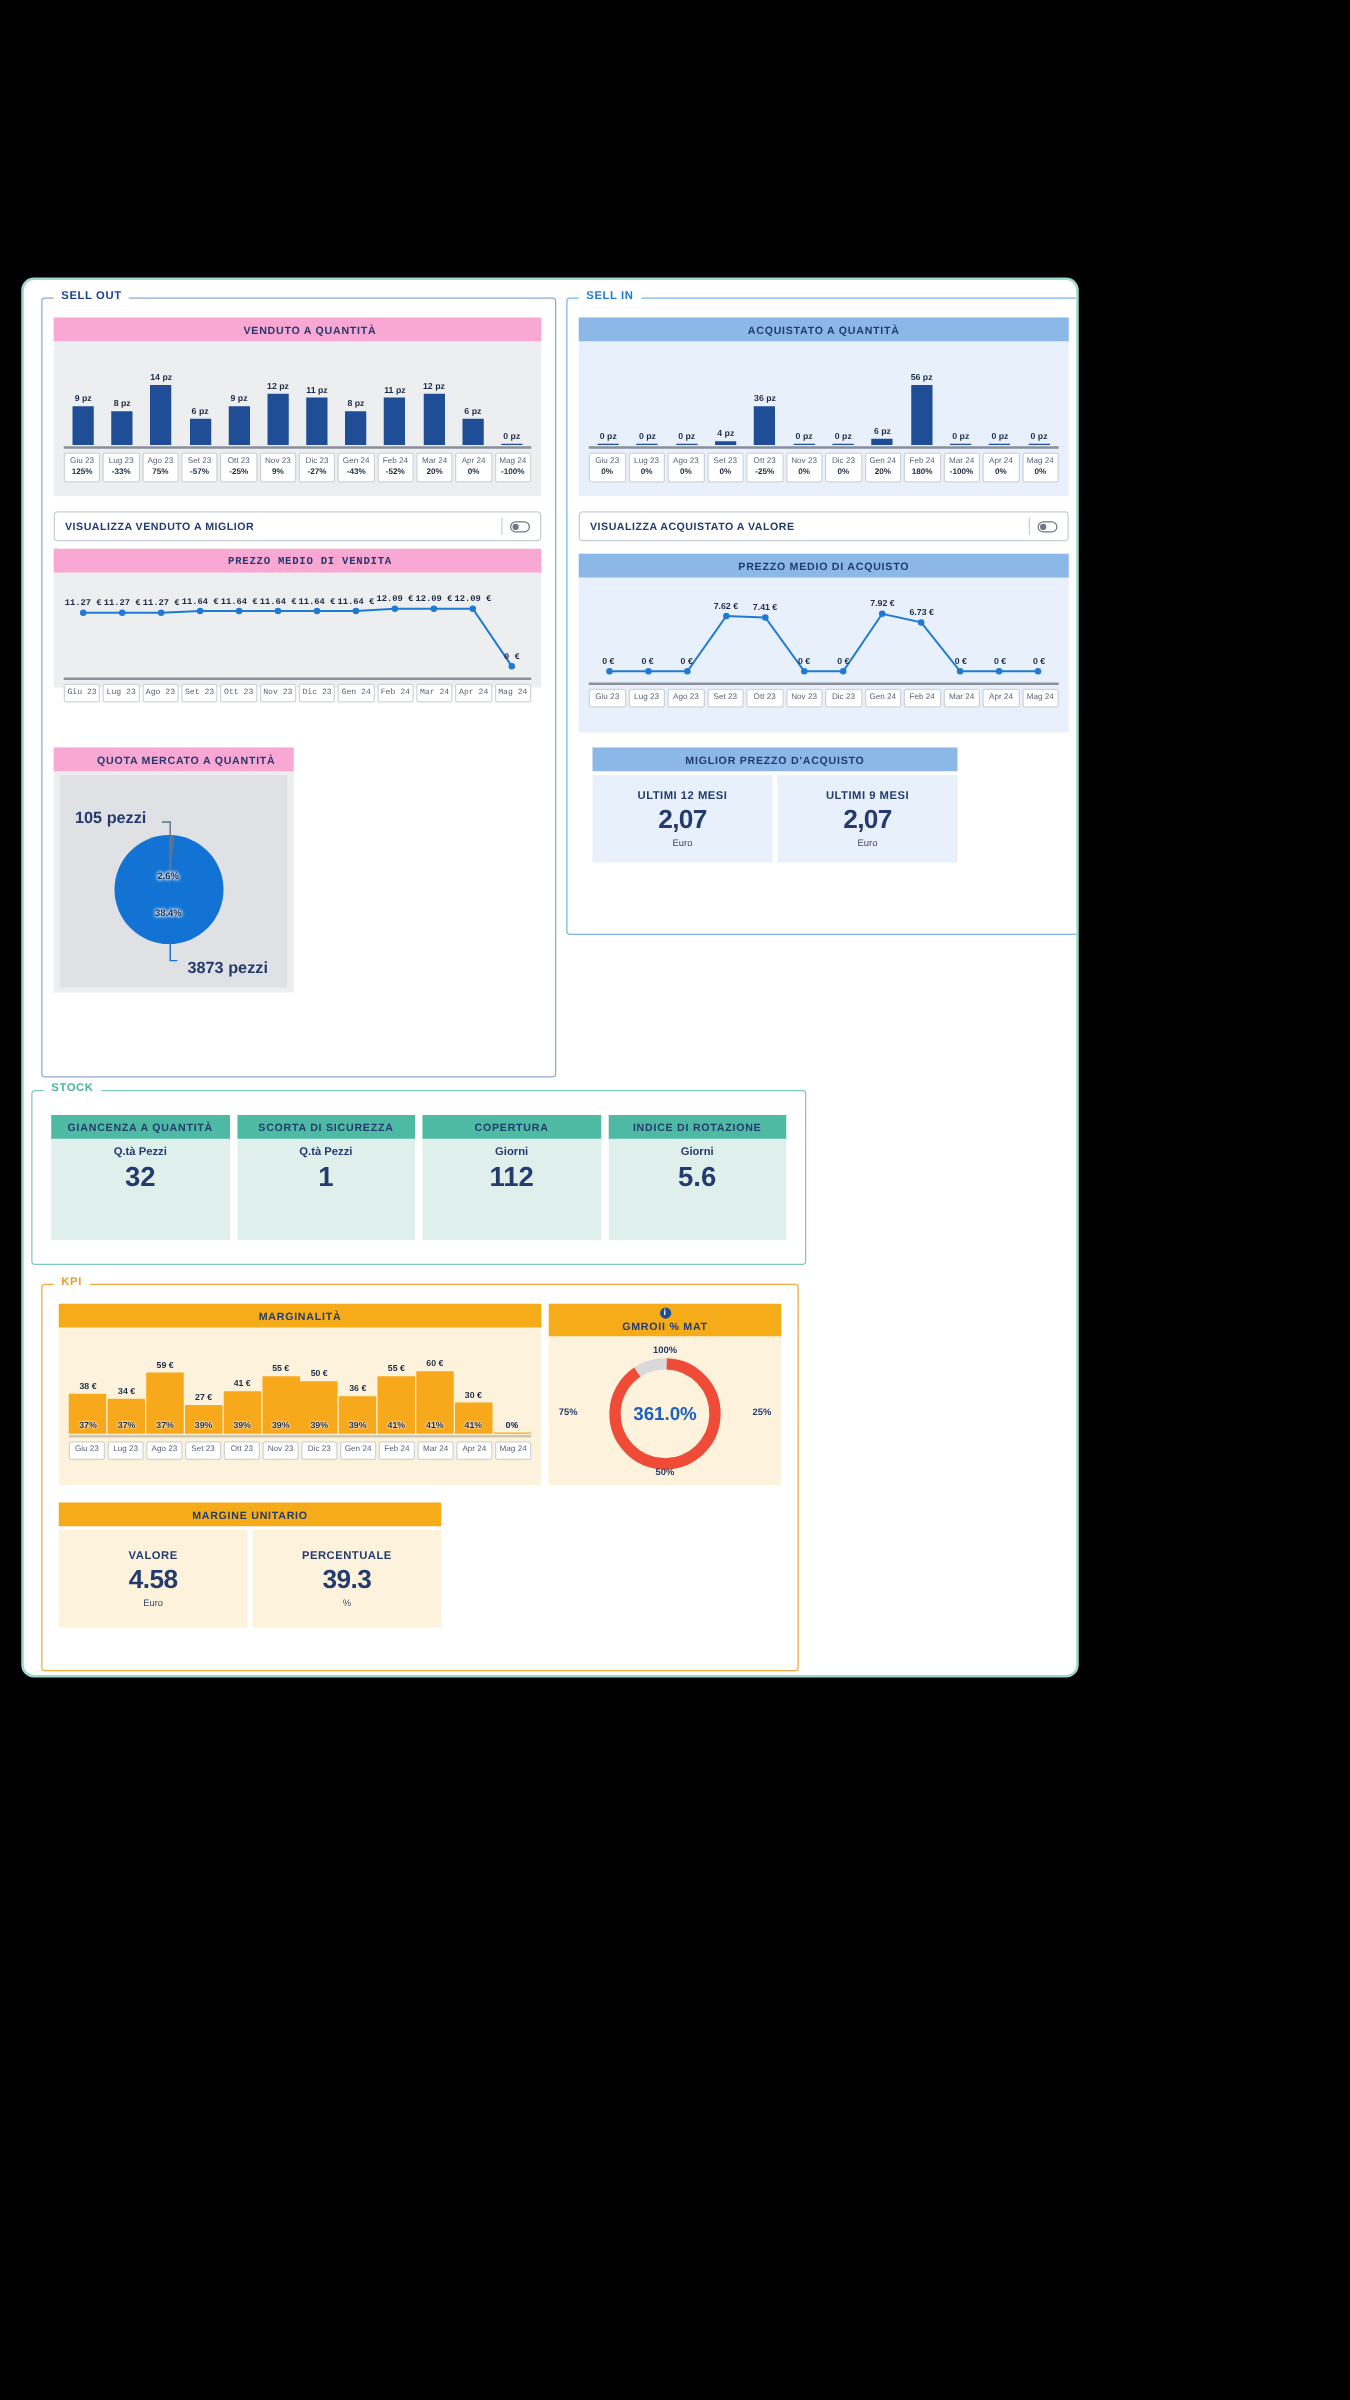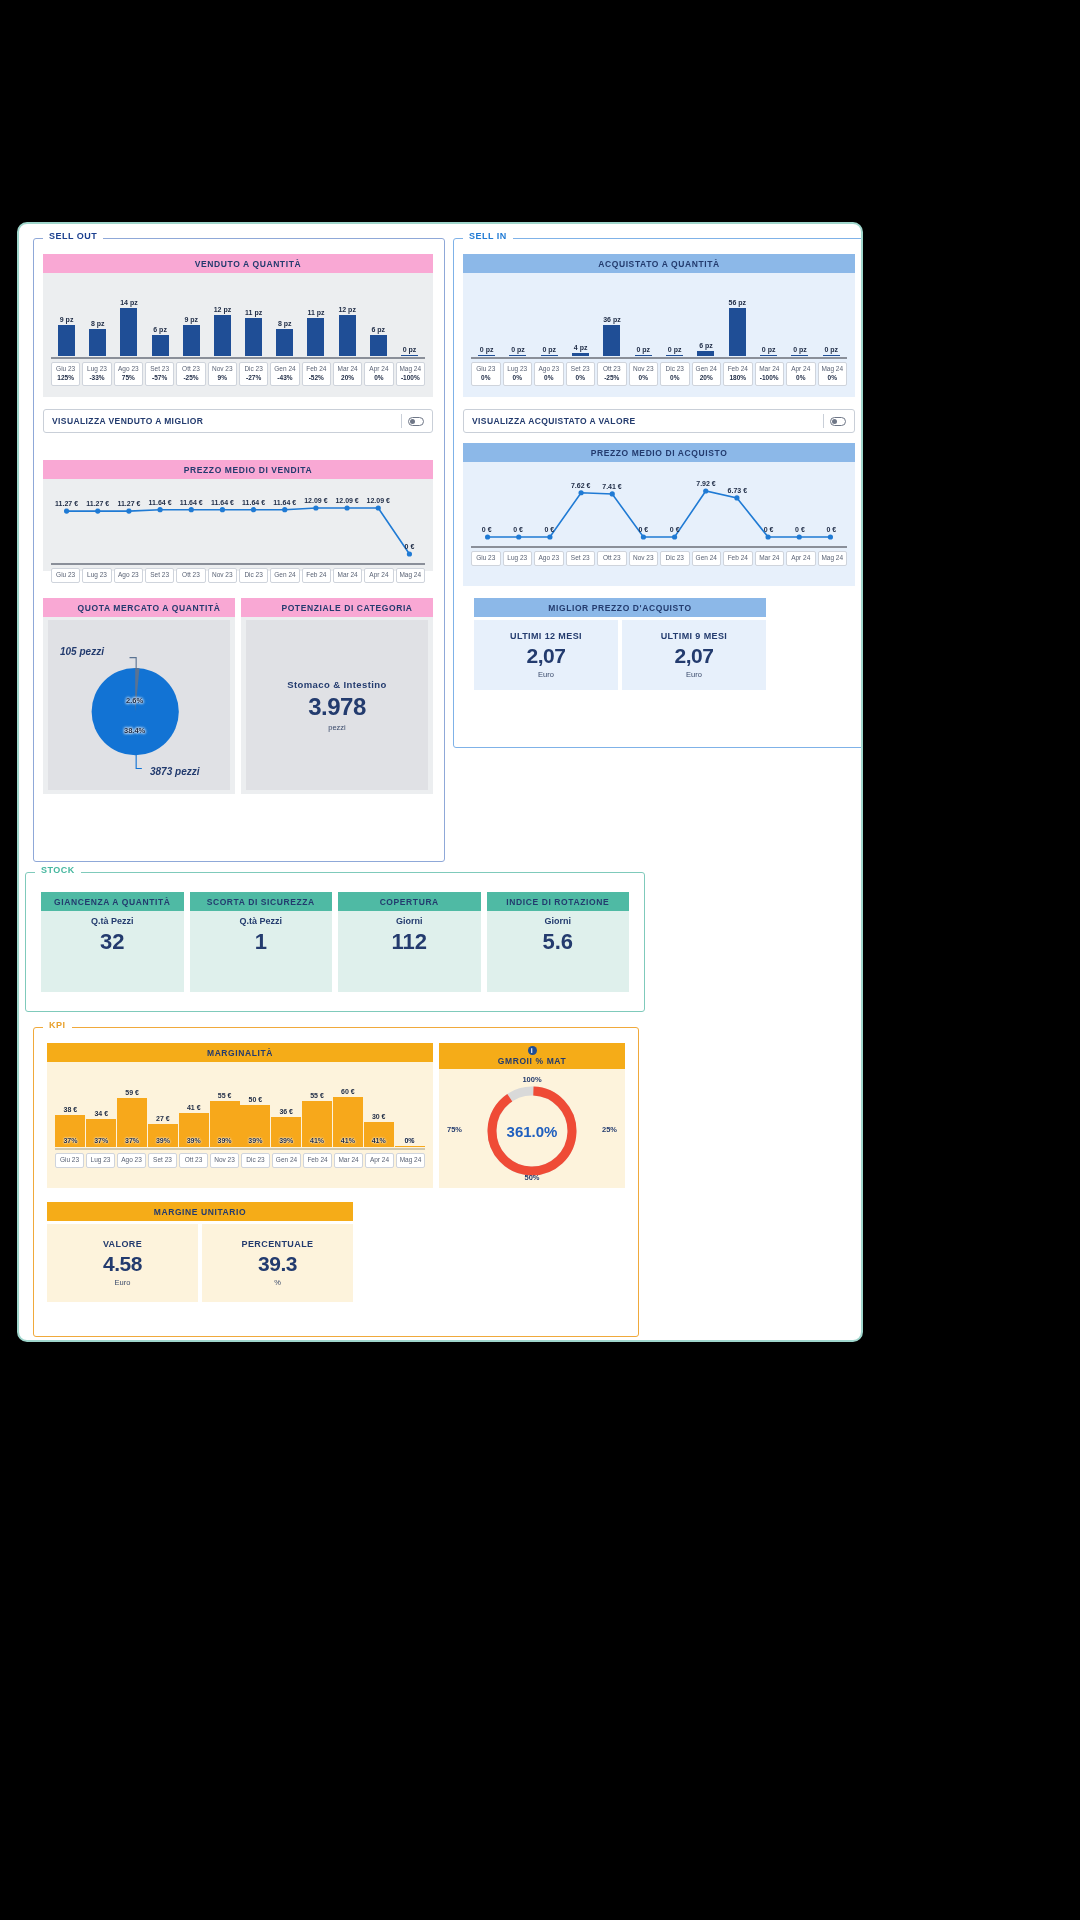--- a/index.html
+++ b/index.html
@@ -87,21 +87,21 @@
   .vcard .t { font-size:9px; font-weight:bold; color:#233b6e; letter-spacing:.4px; }
   .vcard .n { font-size:21px; font-weight:bold; color:#233b6e; margin-top:3px; letter-spacing:-.5px; }
   .vcard .u { font-size:7.5px; color:#3a4a6b; margin-top:2px;text-align:center; }
 
   .stockcard { position:absolute; }
   .stockcard .sv { position:absolute; left:0; right:0; top:24px; text-align:center; }
   .stockcard .sv .u { font-size:9px; font-weight:bold; color:#233b6e; }
   .stockcard .sv .n { font-size:22px; font-weight:bold; color:#233b6e; margin-top:3px; }
 
   
-  .plbl { position:absolute; font-size:10px; font-weight:bold; color:#233b6e; white-space:nowrap;font-style:italic; }
+  .plbl { position:absolute; font-size:13px; font-weight:bold; color:#233b6e; white-space:nowrap; }
   .ppct { position:absolute; font-size:7.5px; font-weight:bold; color:#1d2a44;
           text-shadow:0 0 3px #fff,0 0 3px #fff,0 0 3px #fff; white-space:nowrap; }
 
   .gauge-lbl { position:absolute; font-size:7.5px; font-weight:bold; color:#233b6e; }
   .gauge-val { position:absolute; left:0; right:0; text-align:center; font-size:15px;
                font-weight:bold; color:#1f5fbf; }
   .info-dot { width:9px; height:9px; border-radius:50%; background:#1f4e96; color:#fff;
               font-size:7px; line-height:9px; text-align:center; font-weight:bold; }
 </style>
 </head>
@@ -219,21 +219,21 @@
           </div>
         </div>
     </div>
 
     <div class="toggle-row" style="left:10px;top:171px;width:390px;">
       <span class="lbl">VISUALIZZA VENDUTO A MIGLIOR</span>
       <span class="tgl-sep"></span>
       <span class="tgl"></span>
     </div>
 
-    <div class="card bg-grey" style="left:10px;top:222px;width:390px;height:111px;">
+    <div class="card bg-grey" style="left:10px;top:201px;width:390px;height:111px;font-family:Liberation Mono, monospace;">
       <div class="card-hdr hdr-grey">PREZZO MEDIO DI VENDITA</div>
       <div class="chart" style="top:22px;height:80px;">
         <div style="position:absolute;inset:0;" id="line-pmv">
             <svg class="lsvg" viewBox="0 0 390 80">
               <polyline points="23.583333333333336,29.11993382961125 54.75,29.11993382961125 85.91666666666667,29.11993382961125 117.08333333333334,27.712158808932998 148.25,27.712158808932998 179.41666666666669,27.712158808932998 210.58333333333334,27.712158808932998 241.75,27.712158808932998 272.9166666666667,26 304.08333333333337,26 335.25,26 366.4166666666667,72" fill="none" stroke="#1f7ad4" stroke-width="1.6"></polyline>
               <circle cx="23.583333333333336" cy="29.11993382961125" r="2.6" fill="#1f7ad4"></circle>
               <circle cx="54.75" cy="29.11993382961125" r="2.6" fill="#1f7ad4"></circle>
               <circle cx="85.91666666666667" cy="29.11993382961125" r="2.6" fill="#1f7ad4"></circle>
               <circle cx="117.08333333333334" cy="27.712158808932998" r="2.6" fill="#1f7ad4"></circle>
               <circle cx="148.25" cy="27.712158808932998" r="2.6" fill="#1f7ad4"></circle>
@@ -309,30 +309,20 @@
           <polyline points="93,48 93,35 86,35" fill="none" stroke="#5a7392" stroke-width="1.2"></polyline>
           <polyline points="93,137 93,152 99,152" fill="none" stroke="#1273d4" stroke-width="1.2"></polyline>
         </svg>
         <span class="plbl" style="left:12px;top:26px;">105 pezzi</span>
         <span class="plbl" style="left:102px;top:146px;">3873 pezzi</span>
         <span class="ppct" style="left:78px;top:76px;">2.6%</span>
         <span class="ppct" style="left:76px;top:106px;">38.4%</span>
       </div>
     </div>
 
-    <div class="card bg-grey" style="left:208px;top:360px;width:192px;height:196px;">
-      <div class="card-hdr hdr-grey">POTENZIALE DI CATEGORIA</div>
-      <div class="card-body bg-grey2" style="top:22px;height:170px;left:5px;right:5px;">
-        <div class="vcard" style="inset:0;">
-          <span class="t" style="font-size:9.5px;">Stomaco &amp; Intestino</span>
-          <span class="n" style="font-size:24px;">3.978</span>
-          <span class="u">pezzi</span>
-        </div>
-      </div>
-    </div>
   </div>
 
   <div class="section" id="sell-in">
     <div class="sec-box"></div>
     <div class="sec-legend">SELL IN</div>
 
     <div class="card bg-blue" style="left:10px;top:16px;width:392px;height:143px;">
       <div class="card-hdr hdr-blue">ACQUISTATO A QUANTITÀ</div>
       <div class="chart" style="top:22px;height:80px;">
         <div class="bars" id="bars-aq">

